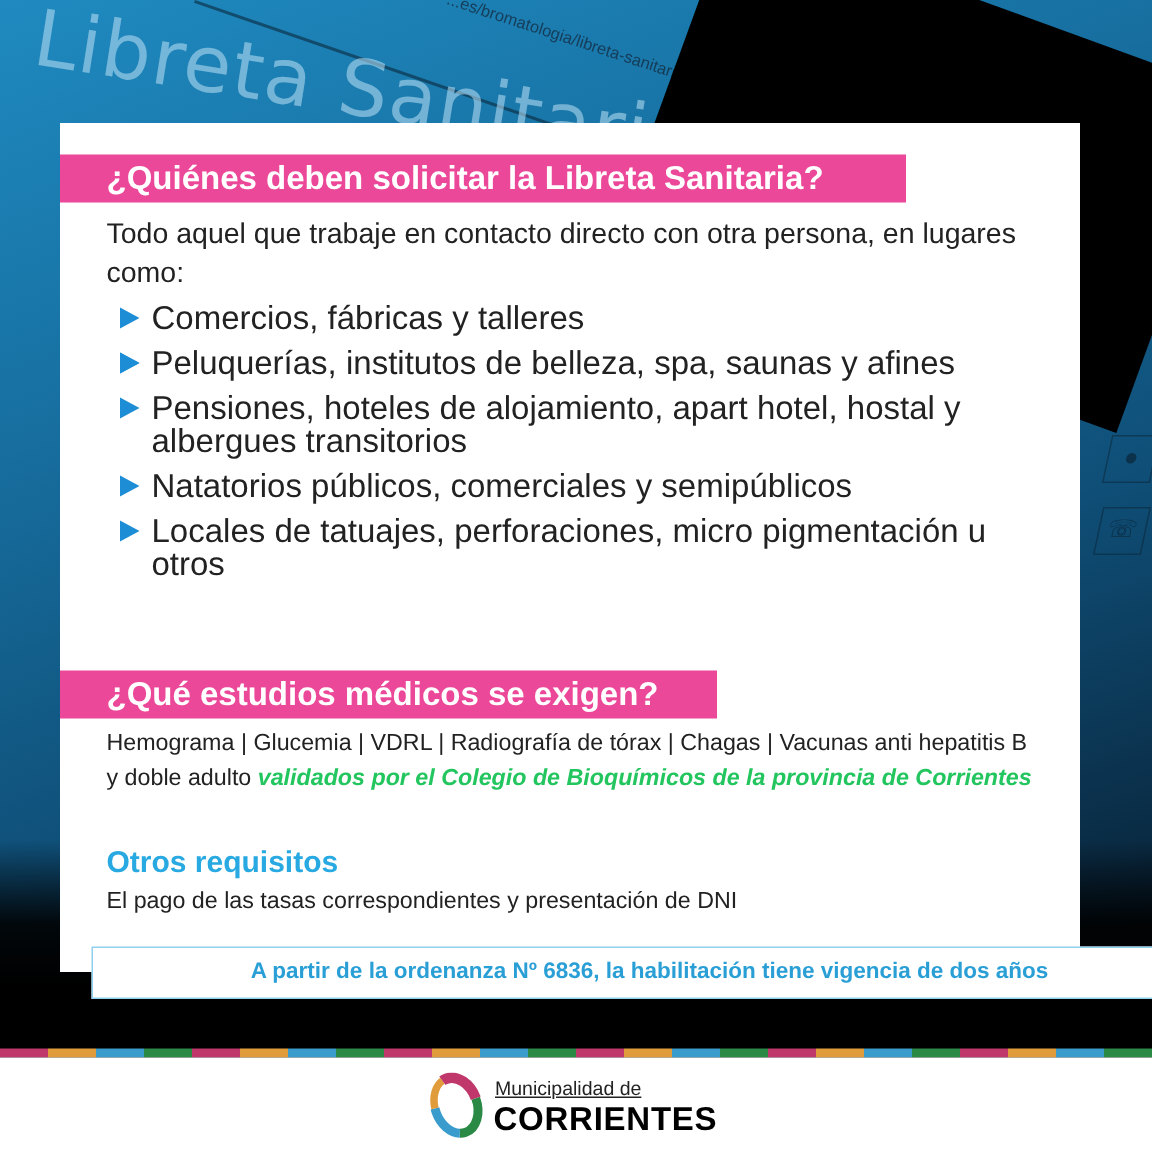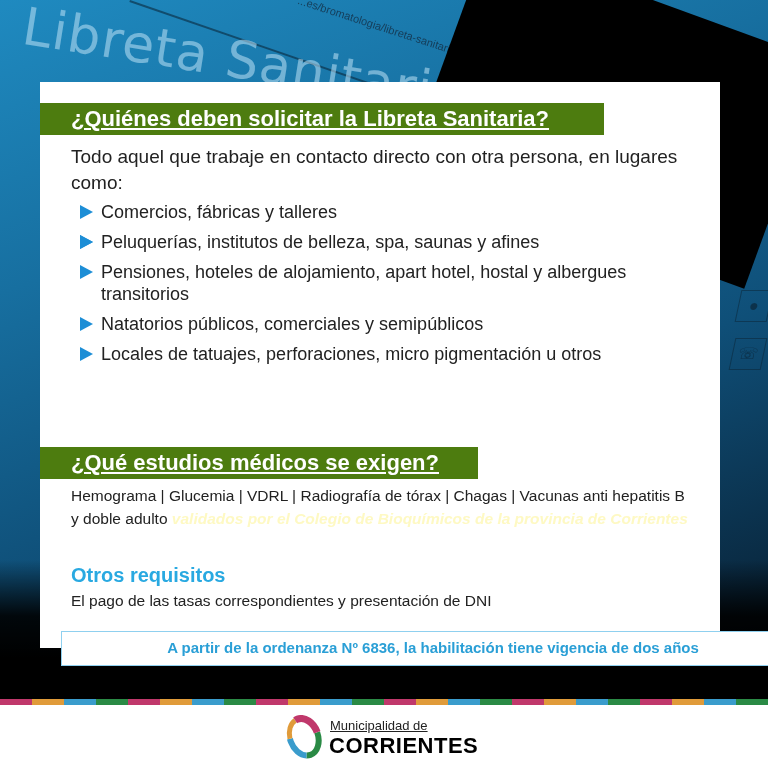--- a/index.html
+++ b/index.html
@@ -44,44 +44,44 @@
   .bg-icon-box {
     position: absolute; width: 30px; height: 30px; border: 1px solid rgba(10,30,45,0.45);
     transform: skewX(-12deg); color: rgba(10,30,45,0.6); font-size: 16px; text-align: center; line-height: 30px;
   }
 
   
   .card {
     position: absolute; left: 40px; top: 82px; width: 680px; height: 566px; background: #fff;
   }
   .hbar {
-    position: absolute; left: 40px; background: #4d7c0f; color: #fff;
+    position: absolute; left: 40px; background: #ec4899; color: #fff;
     font-weight: bold; font-size: 22px; line-height: 32px; height: 32px;
-    padding-left: 31px; box-sizing: border-box; white-space: nowrap; text-decoration: underline;
+    padding-left: 31px; box-sizing: border-box; white-space: nowrap;
   }
   .hbar1 { top: 103px; width: 564px; }
   .hbar2 { top: 447px; width: 438px; }
 
   .intro {
     position: absolute; left: 71px; top: 144px; width: 620px;
     font-size: 19px; line-height: 26px; color: #222;
   }
   .list { position: absolute; left: 80px; top: 201px; width: 620px; margin: 0; padding: 0; list-style: none; }
   .list li {
-    position: relative; padding-left: 21px; font-size: 18px; line-height: 22px; color: #222; margin-bottom: 8px;
+    position: relative; padding-left: 21px; font-size: 22px; line-height: 22px; color: #222; margin-bottom: 8px;
   }
   .list li .tri {
     position: absolute; left: 0; top: 4px; width: 0; height: 0;
     border-top: 7px solid transparent; border-bottom: 7px solid transparent; border-left: 13px solid #1d8ed6;
   }
   .studies {
     position: absolute; left: 71px; top: 484px; width: 620px;
     font-size: 15.5px; line-height: 23px; color: #222;
   }
-  .studies em { font-style: italic; font-weight: bold; color: #fef9c3; }
+  .studies em { font-style: italic; font-weight: bold; color: #22c55e; }
   .other-title {
     position: absolute; left: 71px; top: 564px; font-size: 20px; font-weight: bold; color: #29a9e1;
   }
   .other-text {
     position: absolute; left: 71px; top: 592px; font-size: 15.5px; color: #222;
   }
   .note {
     position: absolute; left: 61px; top: 631px; width: 744px; height: 35px; box-sizing: border-box;
     background: #fff; border: 1.5px solid #8fd0ef; color: #2a9fd6;
     font-weight: bold; font-size: 15px; line-height: 32px; text-align: center; white-space: nowrap;

